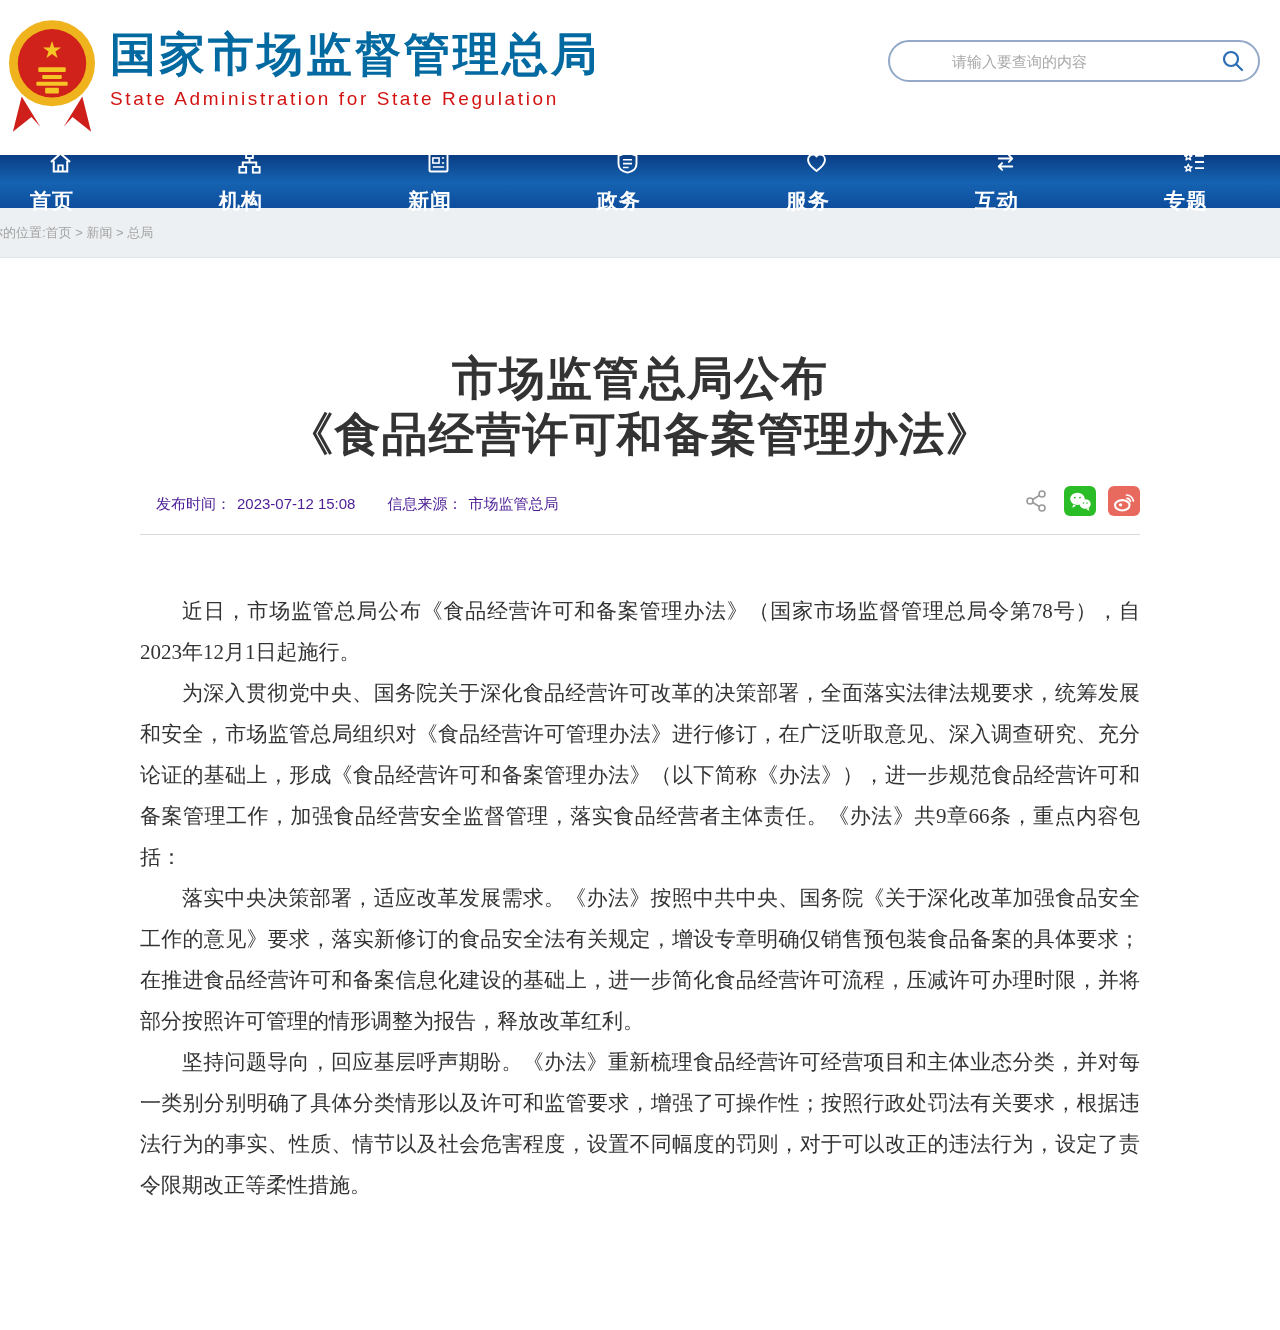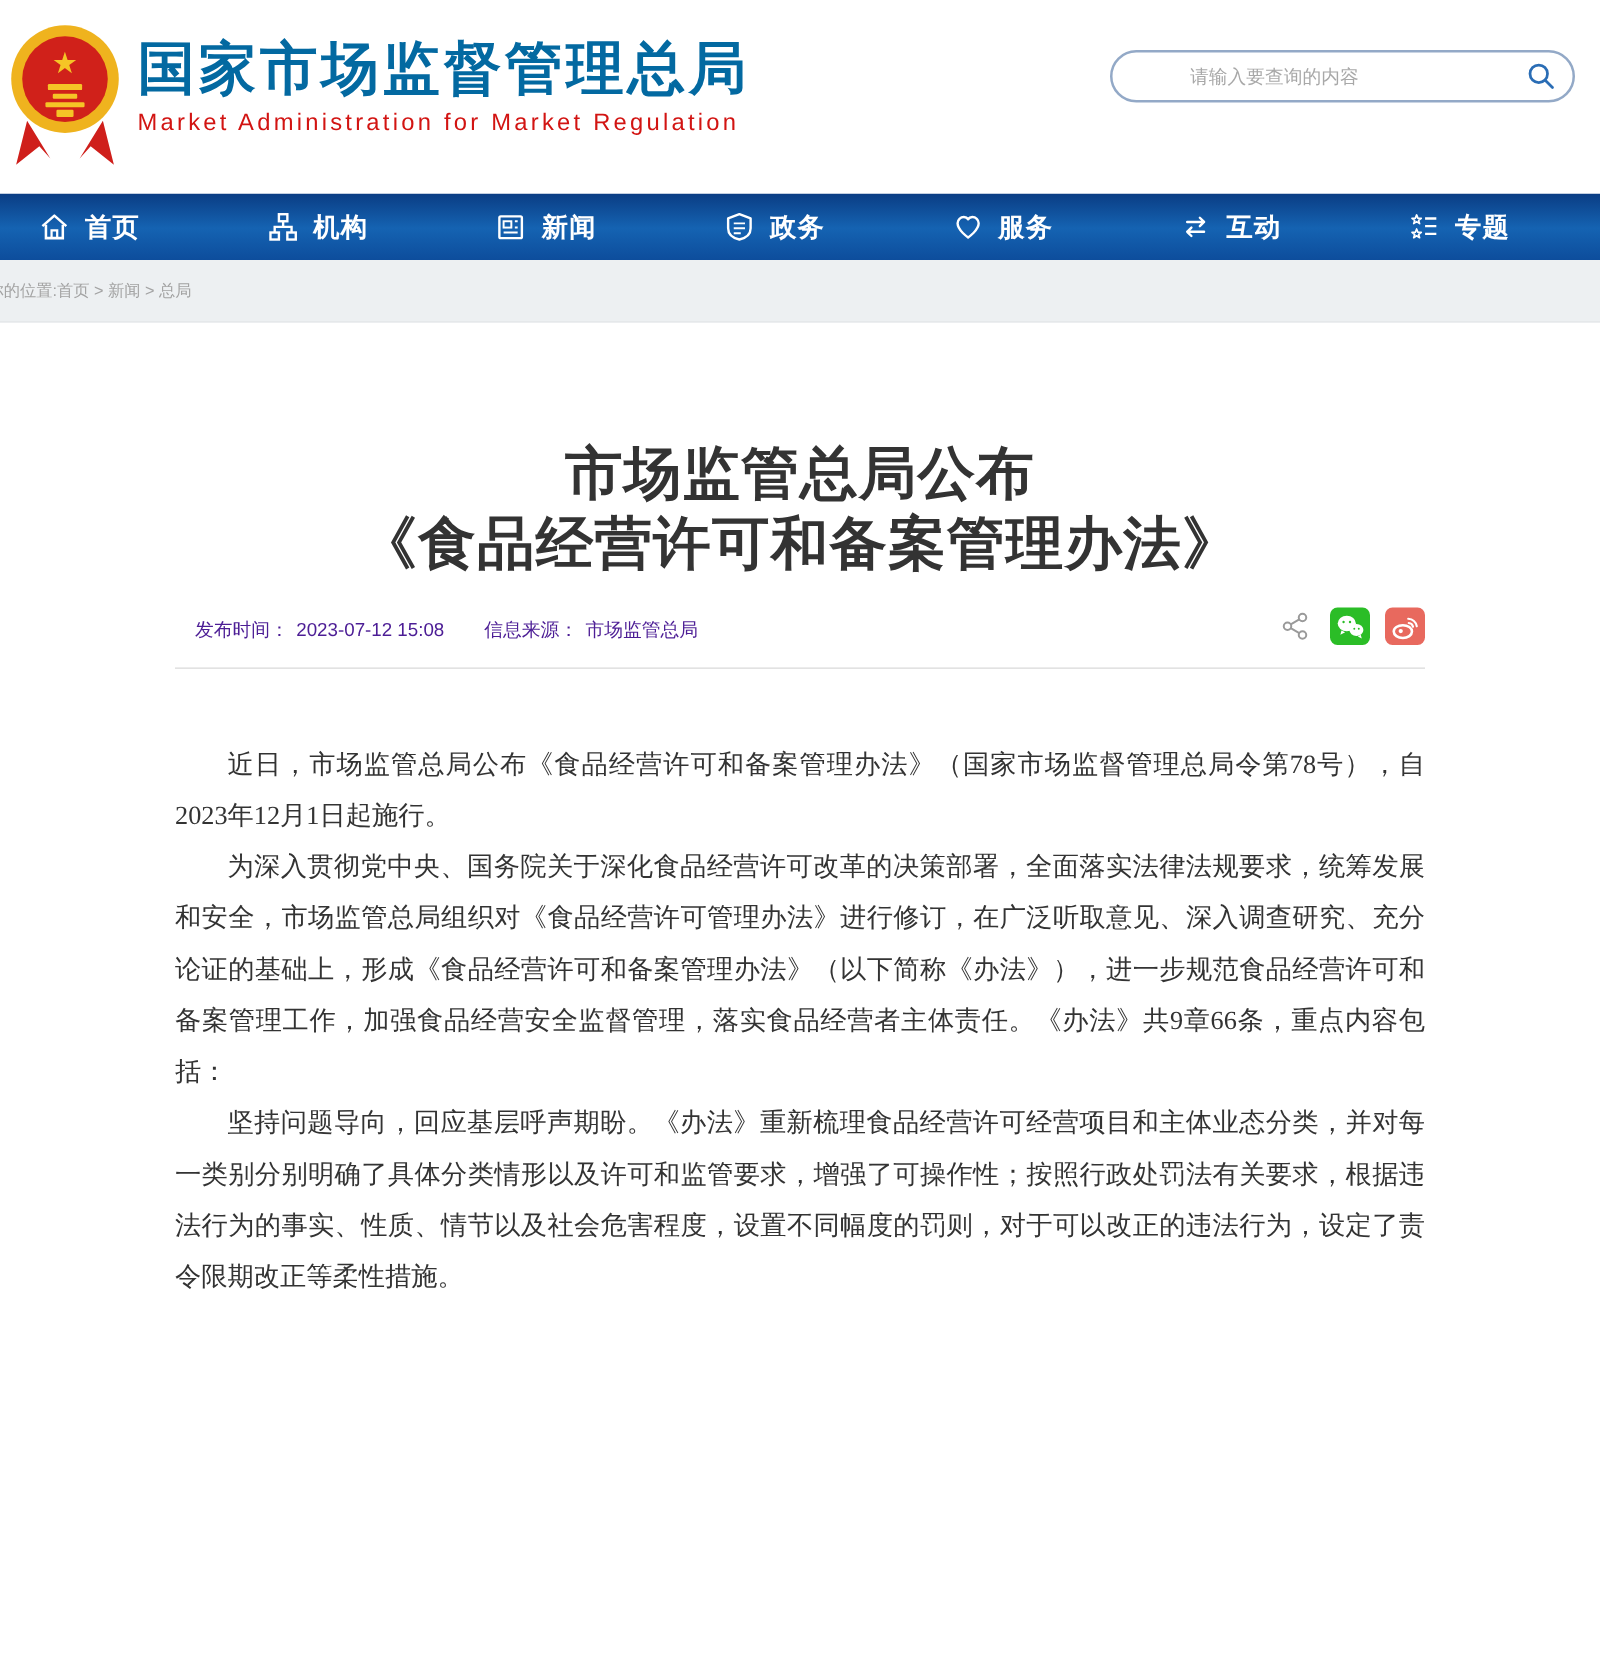--- a/index.html
+++ b/index.html
@@ -39,22 +39,22 @@
   .search-icon-svg { width:26px; height:26px; cursor:pointer; }
 
   
   .main-nav {
     height:53px; width:100%;
     background:linear-gradient(180deg,#0a3d84 0%, #1563b2 52%, #0d4d9c 100%);
     display:flex; align-items:center; justify-content:space-between;
     padding:0 72px 0 30px;
   }
   .nav-item {
-    display:flex; align-items:center; gap:11px; color:#fff;
-    font-size:21px; font-weight:bold; cursor:pointer; letter-spacing:1px;
+    display:flex; align-items:flex-end; gap:11px; color:#fff;
+    font-size:21px; font-weight:bold; cursor:pointer; letter-spacing:1px;flex-direction:column;
   }
   .nav-item svg { width:27px; height:27px; }
 
   
   .breadcrumb-bar {
     height:50px; background:#edf0f2; border-bottom:1px solid #e2e5e7;
     display:flex; align-items:center; overflow:hidden;
   }
   .breadcrumb-bar span {
     font-size:13px; color:#a3a3a3; white-space:nowrap; margin-left:-10px;
@@ -102,21 +102,21 @@
         <circle cx="45" cy="52" r="44" fill="#efb31e"></circle>
         <circle cx="45" cy="52" r="35" fill="#d0211a"></circle>
         <text x="45" y="47" font-size="24" fill="#f5c526" text-anchor="middle" font-family="DejaVu Sans">★</text>
         <rect x="31" y="56" width="28" height="5" rx="1" fill="#f5c526"></rect>
         <rect x="35" y="64" width="20" height="4" rx="1" fill="#f5c526"></rect>
         <rect x="29" y="71" width="32" height="4" rx="1" fill="#f5c526"></rect>
         <rect x="38" y="77" width="14" height="6" rx="1" fill="#f5c526"></rect>
       </svg>
       <div class="titles">
         <div class="site-title">国家市场监督管理总局</div>
-        <div class="site-subtitle">Market Administration for Market Regulation</div>
+        <div class="site-subtitle">State Administration for State Regulation</div>
       </div>
     </div>
 
     <div class="search-box">
       <input type="text" placeholder="请输入要查询的内容" style="">
       <svg class="search-icon-svg" viewBox="0 0 26 26">
         <circle cx="11" cy="11" r="7" fill="none" stroke="#2a6db5" stroke-width="2.2"></circle>
         <line x1="16.2" y1="16.2" x2="22" y2="22" stroke="#2a6db5" stroke-width="2.2" stroke-linecap="round"></line>
       </svg>
     </div>
@@ -227,17 +227,18 @@
           </svg>
         </span>
       </span>
     </div>
 
     <div class="divider"></div>
 
     <div class="article-body">
       <p>近日，市场监管总局公布《食品经营许可和备案管理办法》（国家市场监督管理总局令第78号），自2023年12月1日起施行。</p>
       <p>为深入贯彻党中央、国务院关于深化食品经营许可改革的决策部署，全面落实法律法规要求，统筹发展和安全，市场监管总局组织对《食品经营许可管理办法》进行修订，在广泛听取意见、深入调查研究、充分论证的基础上，形成《食品经营许可和备案管理办法》（以下简称《办法》），进一步规范食品经营许可和备案管理工作，加强食品经营安全监督管理，落实食品经营者主体责任。《办法》共9章66条，重点内容包括：</p>
+      <p>落实中央决策部署，适应改革发展需求。《办法》按照中共中央、国务院《关于深化改革加强食品安全工作的意见》要求，落实新修订的食品安全法有关规定，增设专章明确仅销售预包装食品备案的具体要求；在推进食品经营许可和备案信息化建设的基础上，进一步简化食品经营许可流程，压减许可办理时限，并将部分按照许可管理的情形调整为报告，释放改革红利。</p>
       <p>坚持问题导向，回应基层呼声期盼。《办法》重新梳理食品经营许可经营项目和主体业态分类，并对每一类别分别明确了具体分类情形以及许可和监管要求，增强了可操作性；按照行政处罚法有关要求，根据违法行为的事实、性质、情节以及社会危害程度，设置不同幅度的罚则，对于可以改正的违法行为，设定了责令限期改正等柔性措施。</p>
     </div>
 
   </main>
 </div>
 
 </body></html>

